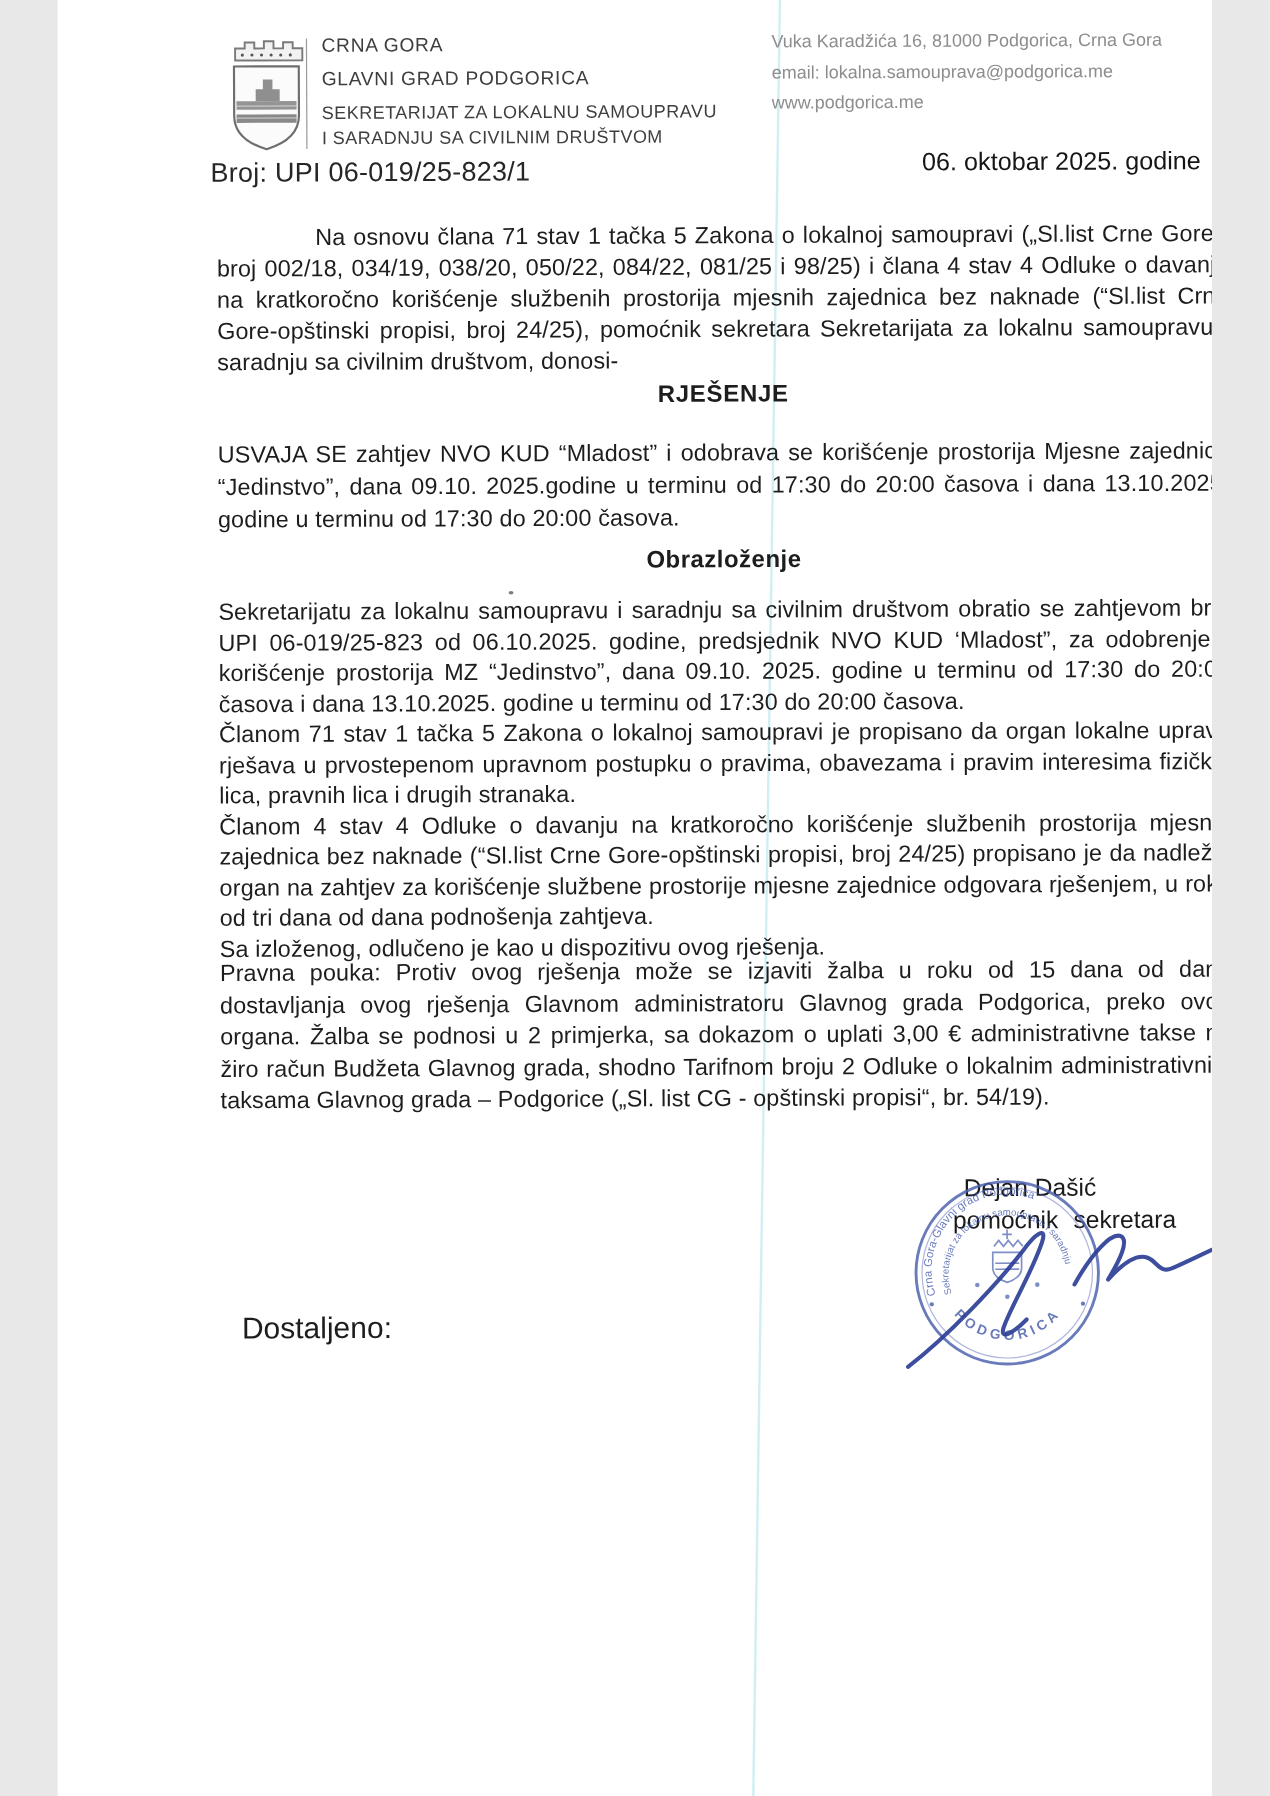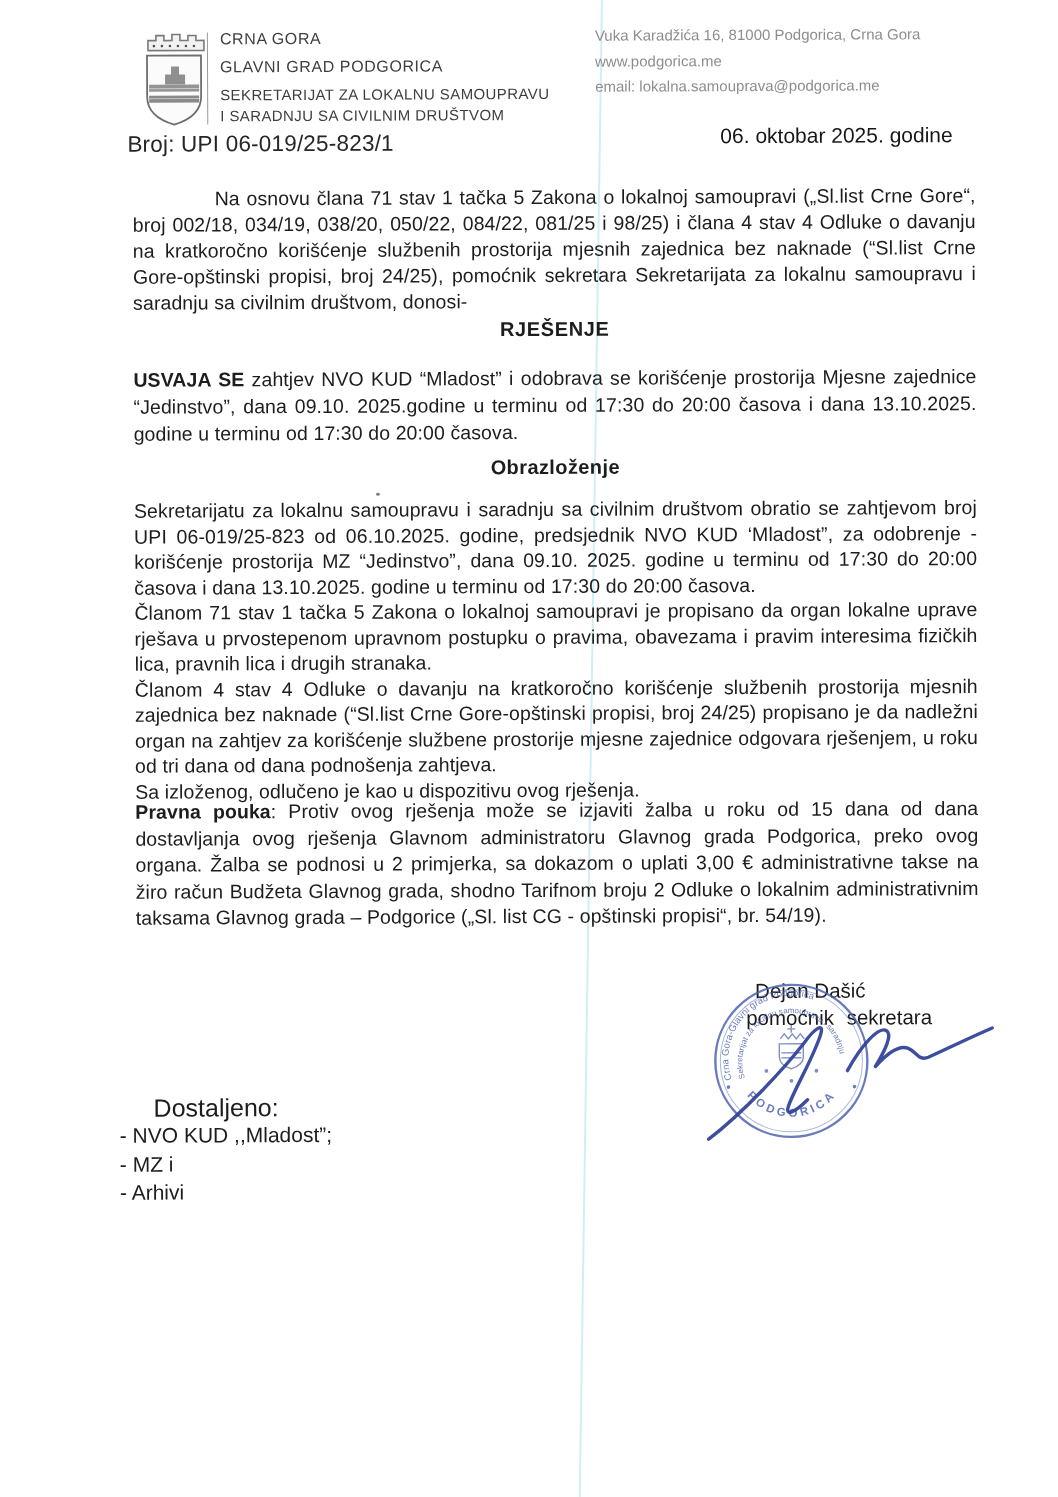--- a/index.html
+++ b/index.html
@@ -1,17 +1,17 @@
 <!DOCTYPE html>
 <html><head>
 <meta charset="utf-8">
 <style>
   html,body { margin:0; padding:0; background:#e8e8e8; }
   .page {
-    position:relative; width:1058px; height:1497px; margin:0 auto;
+    position:relative; width:962px; height:1497px; margin:0 auto;
     background:#ffffff; overflow:hidden;
     font-family:"Liberation Sans","DejaVu Sans",sans-serif;
     color:#1d1d1d;
   }
   .doc { position:absolute; inset:0; transform:rotate(-0.25deg); }
   .abs { position:absolute; }
 
   
   .scan-line {
     position:absolute; left:601px; top:-4px; width:2px; height:1505px;
@@ -37,21 +37,21 @@
   .col { left:135px; width:843px; }
   .para { text-align:justify; font-size:19.5px; line-height:26px; letter-spacing:.1px;
           color:#1d1d1d; margin:0; }
   .intro { top:184px; text-indent:82px; }
   .sec-title { top:318px; text-align:center; font-weight:bold; font-size:20px; letter-spacing:.6px; }
   .decision { top:365px; line-height:27px; }
   .obr-title { top:456px; text-align:center; font-weight:bold; font-size:20px; letter-spacing:.4px; }
   .obr-body { top:497px; }
   .obr-body p { text-align:justify; font-size:19.5px; line-height:25.5px; margin:0; letter-spacing:.1px; }
   .pouka { top:797px; line-height:26.5px; }
-  b.lead { font-weight:bold; }
+  b.lead { font-weight:normal; }
 
   
   .sig-name { left:754px; top:980px; width:220px; font-size:20.5px; color:#1a1a1a; }
   .sig-role { left:745px; top:1007px; width:260px; font-size:20.5px; color:#1a1a1a; word-spacing:7px; }
   .stamp-wrap { left:643px; top:960px; }
 
   
   .delivery-title { left:152px; top:1092px; font-size:25px; }
   .delivery-items { left:118px; top:1120px; font-size:21px; line-height:28.5px; }
 </style>
@@ -84,22 +84,22 @@
 
     <div class="abs org-block">
       <div class="org-l1">CRNA GORA</div>
       <div class="org-l2">GLAVNI GRAD PODGORICA</div>
       <div class="org-l3">SEKRETARIJAT ZA LOKALNU SAMOUPRAVU</div>
       <div class="org-l4">I SARADNJU SA CIVILNIM DRUŠTVOM</div>
     </div>
 
     <div class="abs contact-block">
       <div>Vuka Karadžića 16, 81000 Podgorica, Crna Gora</div>
+      <div>email: lokalna.samouprava@podgorica.me</div>
       <div>www.podgorica.me</div>
-      <div>email: lokalna.samouprava@podgorica.me</div>
     </div>
 
     <div class="abs case-number">Broj: UPI 06-019/25-823/1</div>
     <div class="abs doc-date">06. oktobar 2025. godine</div>
 
     <p class="abs col para intro">Na osnovu člana 71 stav 1 tačka 5 Zakona o lokalnoj samoupravi („Sl.list Crne Gore“, broj 002/18, 034/19, 038/20, 050/22, 084/22, 081/25 i 98/25) i člana 4 stav 4 Odluke o davanju na kratkoročno korišćenje službenih prostorija mjesnih zajednica bez naknade (“Sl.list Crne Gore-opštinski propisi, broj 24/25), pomoćnik sekretara Sekretarijata za lokalnu samoupravu i saradnju sa civilnim društvom, donosi-</p>
 
     <div class="abs col sec-title">RJEŠENJE</div>
 
     <p class="abs col para decision"><b class="lead">USVAJA SE</b><span> zahtjev NVO KUD “Mladost” i odobrava se korišćenje prostorija Mjesne zajednice “Jedinstvo”, dana 09.10. 2025.godine u terminu od 17:30 do 20:00 časova i dana 13.10.2025. godine u terminu od 17:30 do 20:00 časova.</span></p>
@@ -152,20 +152,15 @@
           <circle cx="147" cy="122" r="1.2" fill="#4a5fae"></circle>
         </g>
       </g>
       <g stroke="#2e3f97" stroke-width="3.4" fill="none" stroke-linecap="round" stroke-linejoin="round" opacity=".92">
         <path d="M 64,180 C 98,154 138,112 160,84 C 170,70 181,62 176,77 C 167,103 150,130 144,147 C 140,158 150,154 163,141"></path>
         <path d="M 203,112 C 217,87 234,68 242,72 C 249,76 240,93 231,108 C 241,97 254,86 264,90 C 272,93 274,103 284,99 C 298,93 322,81 348,70"></path>
       </g>
     </svg>
 
     <div class="abs delivery-title">Dostaljeno:</div>
-    <div class="abs delivery-items">
-      <div>- NVO KUD ,,Mladost”;</div>
-      <div>- MZ i</div>
-      <div>- Arhivi</div>
-    </div>
 
   </div>
 </div>
 
 </body></html>

